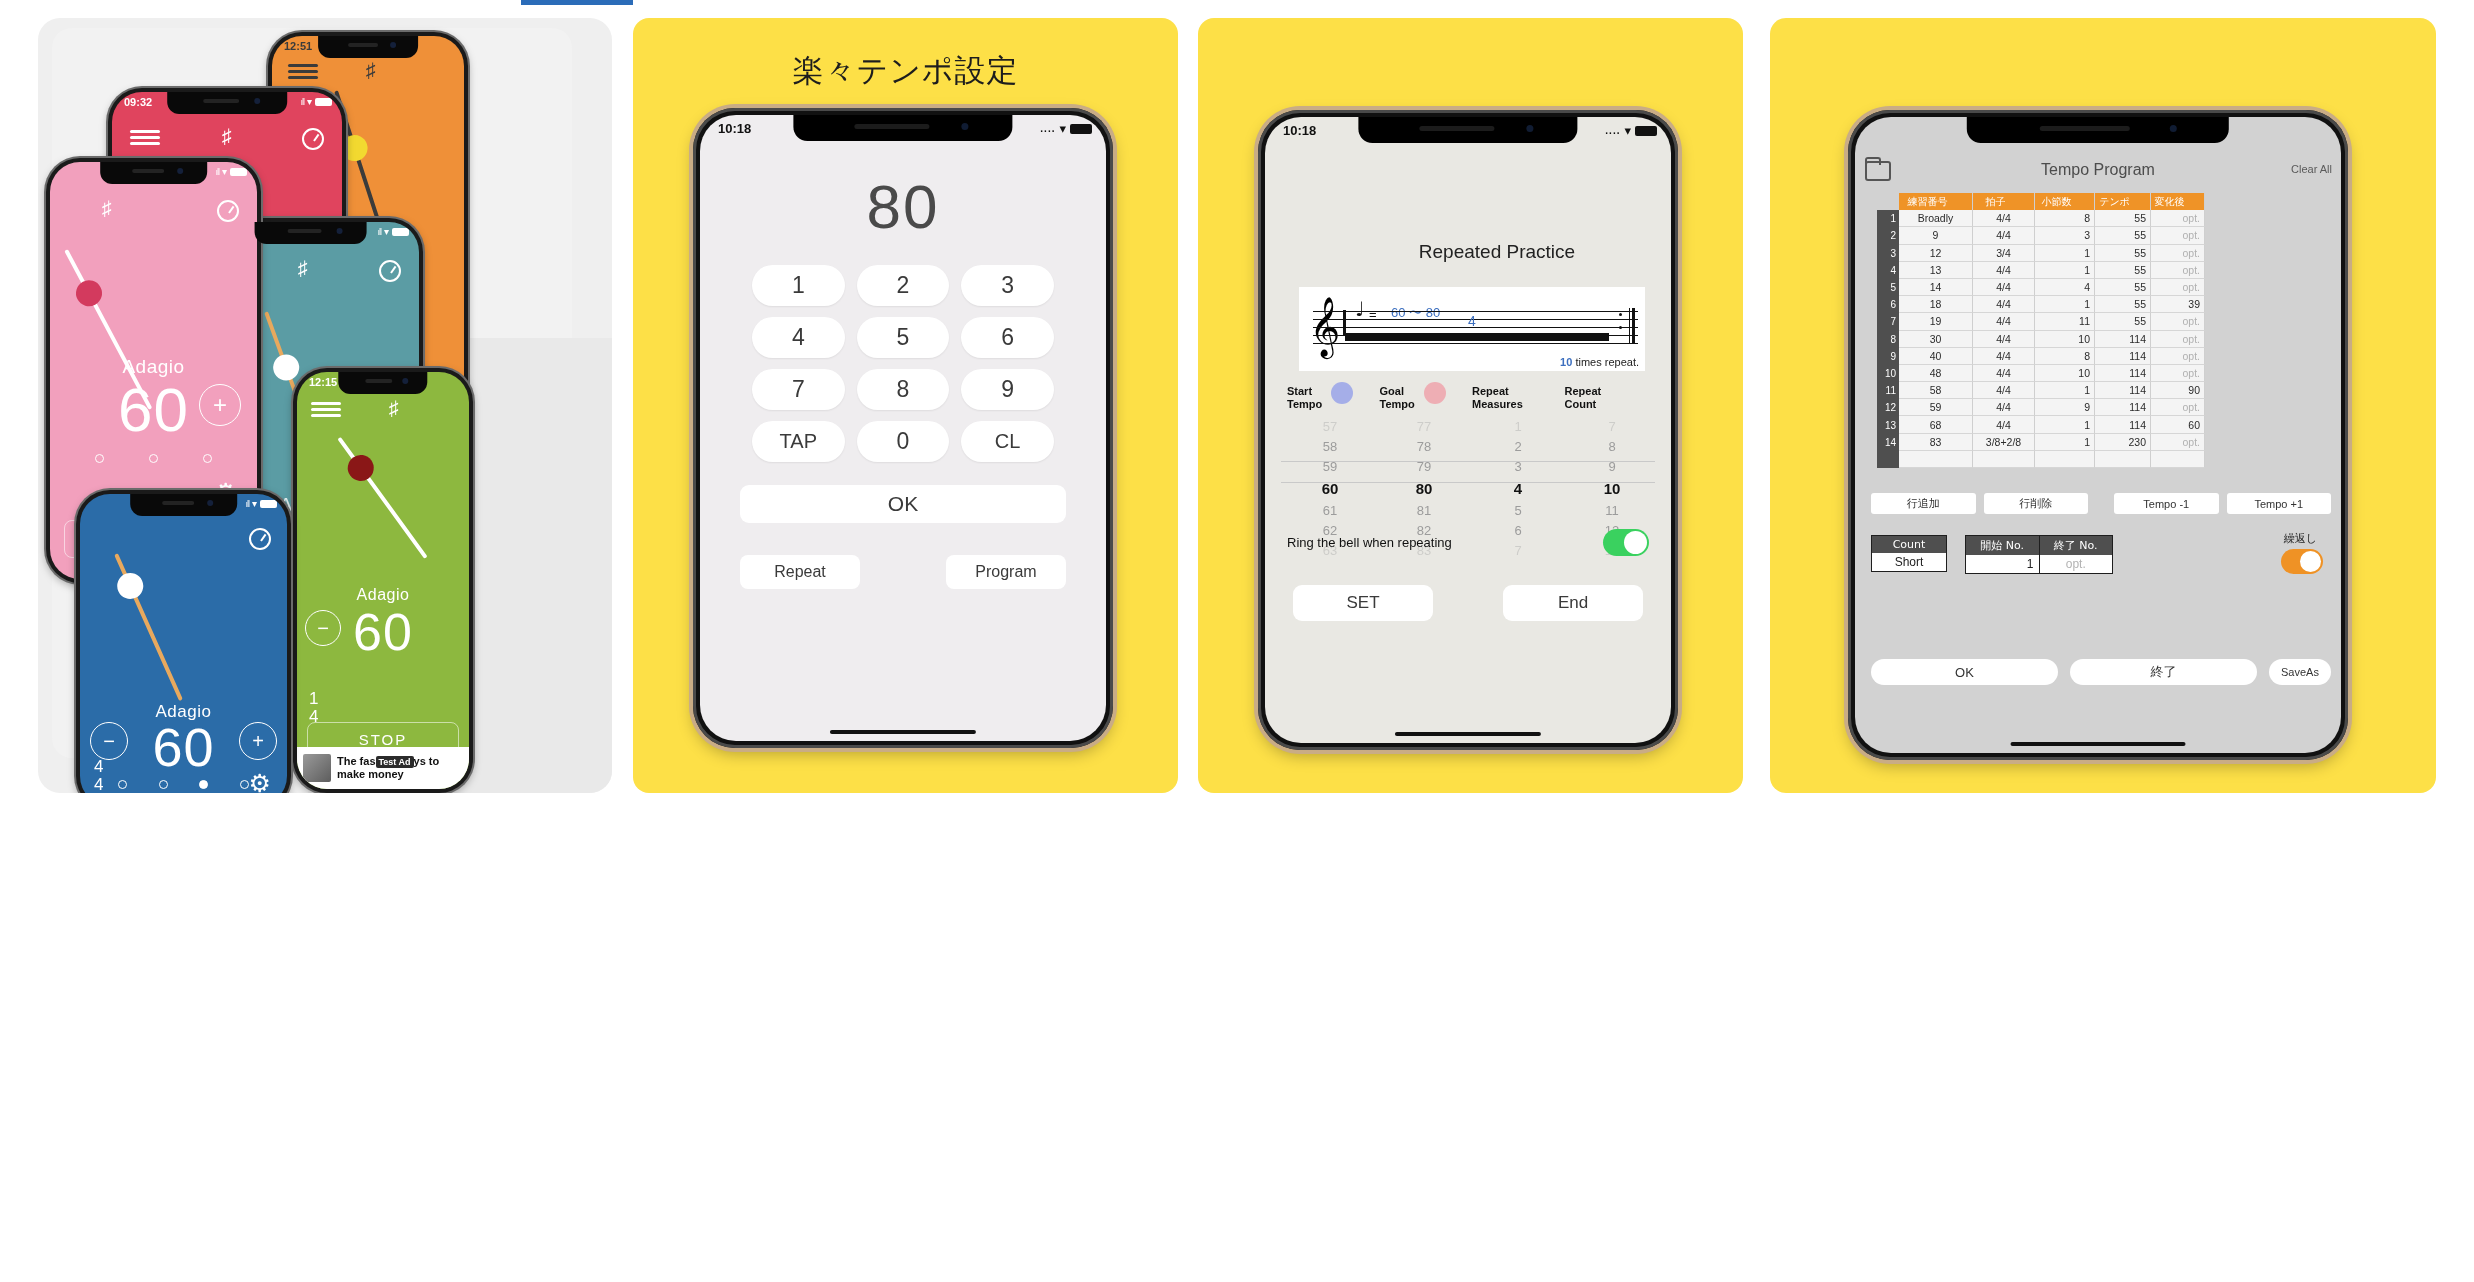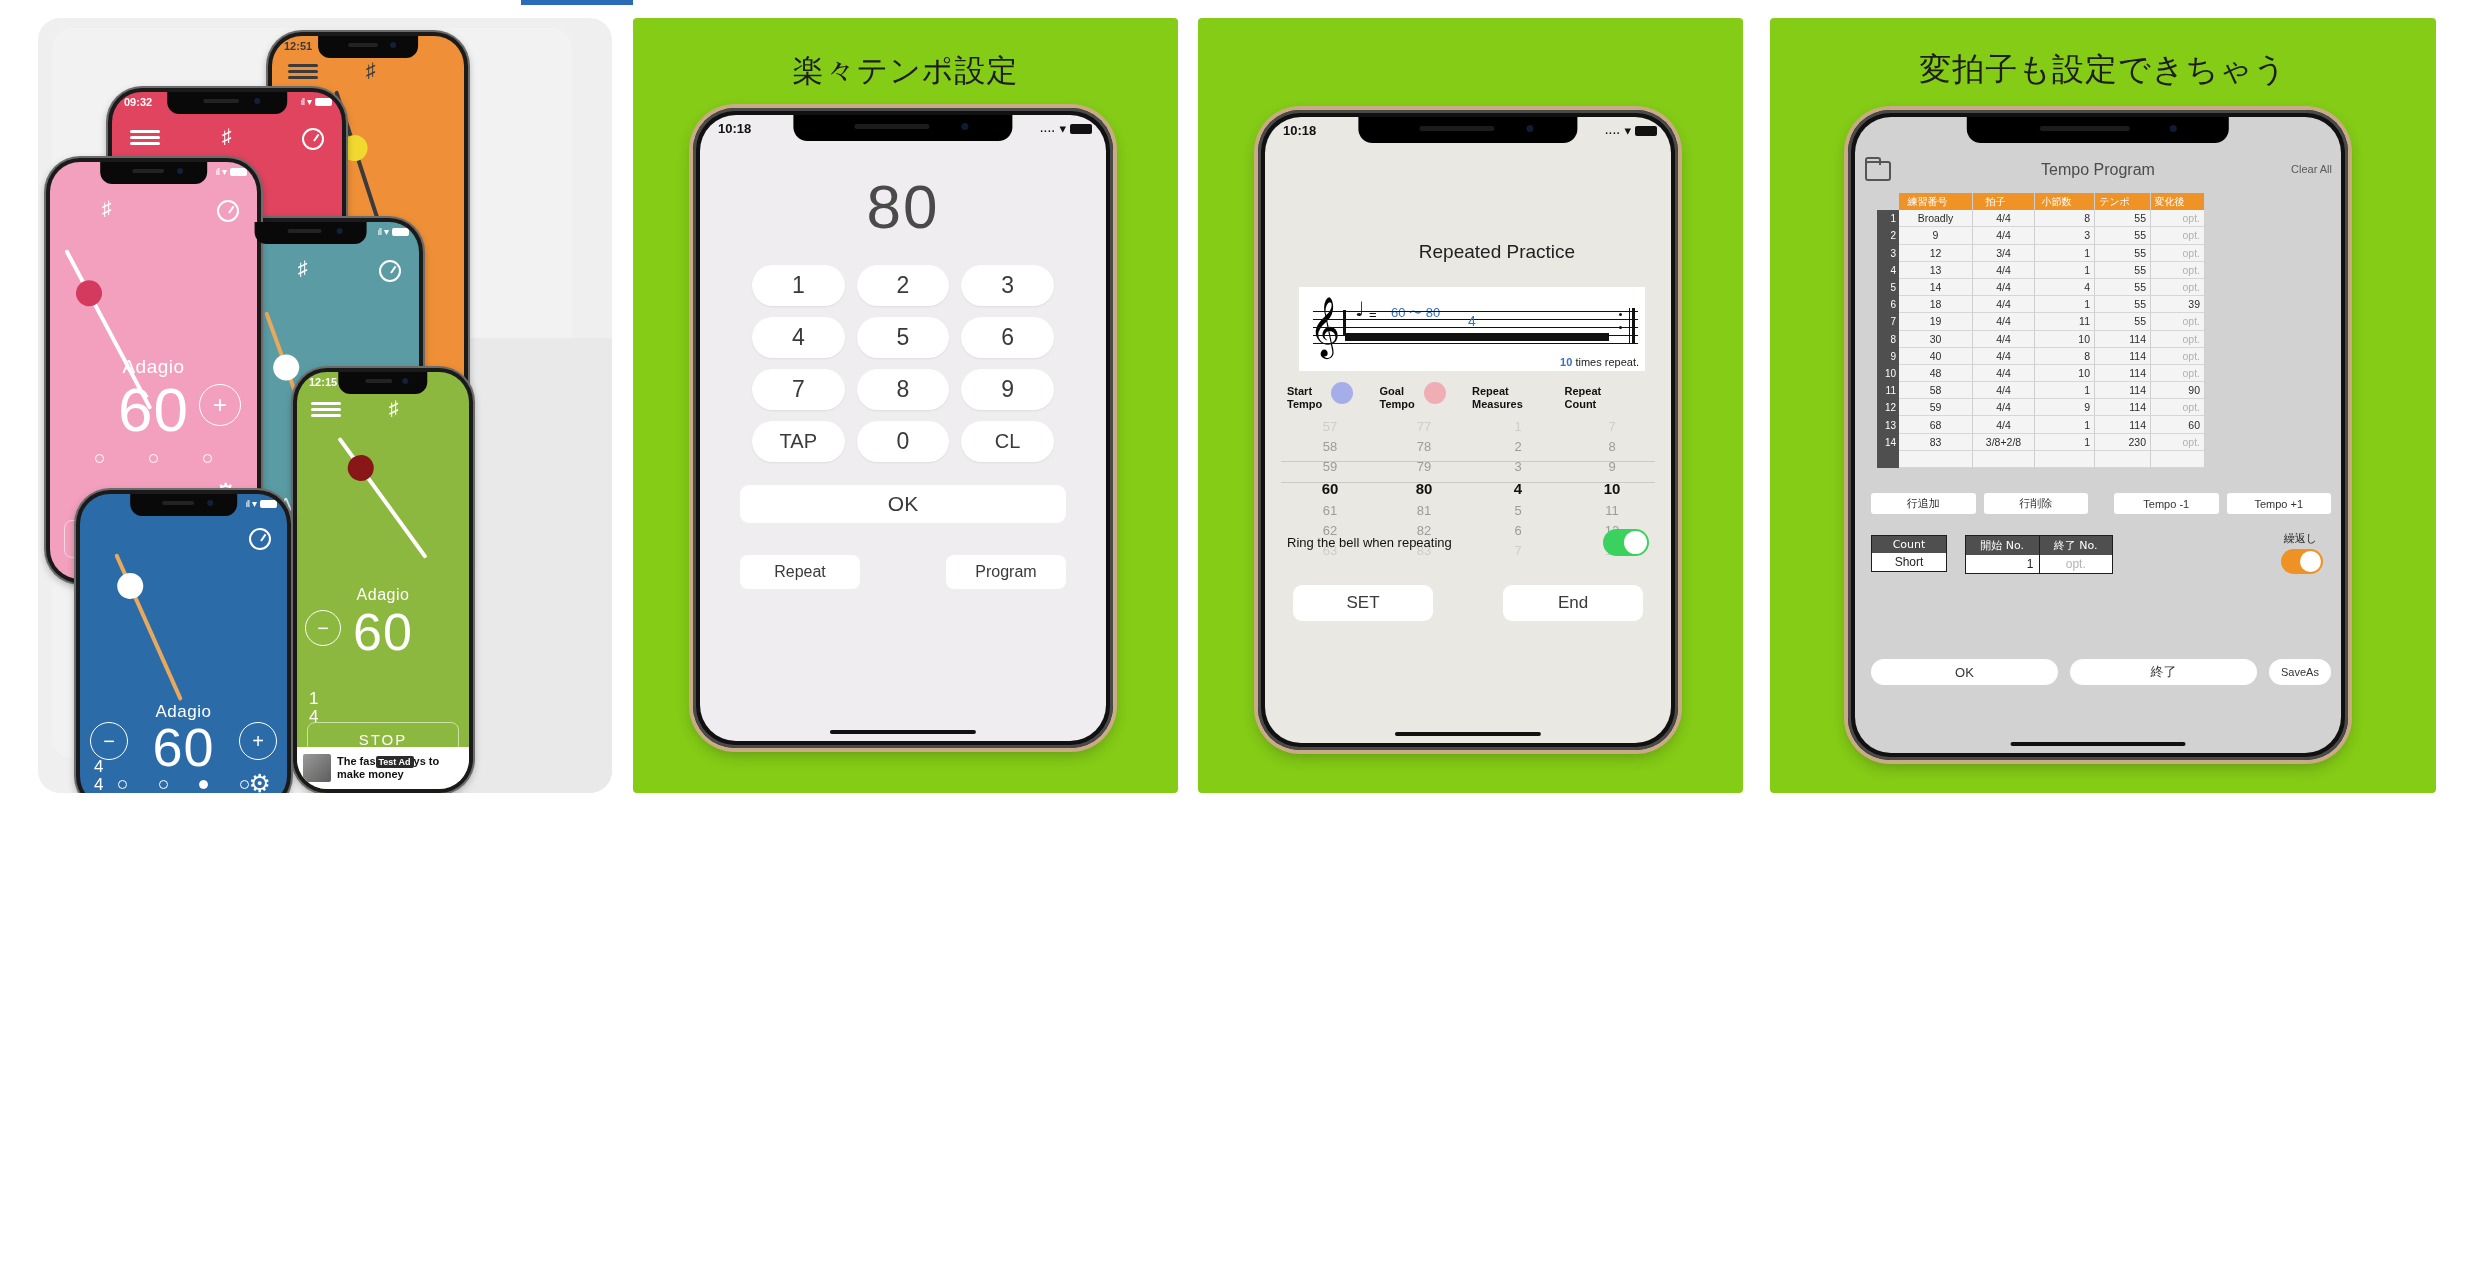--- a/index.html
+++ b/index.html
@@ -47,21 +47,21 @@
   .stopbar { position:absolute; height:38px; border:1.5px solid rgba(255,255,255,.55); border-radius:8px;
              display:flex;align-items:center;justify-content:center;font-size:17px;letter-spacing:2px;}
   .gear { position:absolute; font-size:25px; line-height:1;}
   .tsig { position:absolute; font-size:17px; line-height:1.05; text-align:center; font-weight:500;}
   .admob { position:absolute; left:0; bottom:0; width:100%; height:42px; background:#fff; display:flex; align-items:center; gap:6px; padding:0 6px;}
   .admob .thumb{width:28px;height:28px;background:linear-gradient(135deg,#9a9a9a,#5d5d5d);border-radius:2px;}
   .admob .atx{font-size:11px;font-weight:bold;color:#111;line-height:1.2;}
   .admob .badge{background:#2b2b2b;color:#fff;font-size:9px;padding:1px 3px;border-radius:2px;}
 
   
-  .pcard { position:absolute; border-radius:4px; background:#84cc16; overflow:hidden; }
+  .pcard { position:absolute; border-radius:16px; background:#fde047; overflow:hidden; }
   .pcard .ttl { position:absolute; left:0; width:100%; text-align:center; color:#1d1d1d;
                 font-size:31px; letter-spacing:1px; font-family:"DejaVu Sans","Liberation Sans",sans-serif;}
   .device { position:absolute; border-radius:42px; background:#111;
             box-shadow: inset 0 0 0 3px #4a4a4a, 0 0 0 4px #c9ac85, 0 6px 16px rgba(0,0,0,.28);}
   .device .screen { position:absolute; inset:7px; border-radius:36px; overflow:hidden; background:#eceae6; }
   .dnotch { position:absolute; top:0; left:50%; transform:translateX(-50%); width:54%; height:26px;
             background:#000; border-bottom-left-radius:14px; border-bottom-right-radius:14px; z-index:7;}
   .dnotch i { position:absolute; top:9px; left:28%; width:34%; height:5px; background:#1c1c1c; border-radius:3px;}
   .dnotch b { position:absolute; top:8px; right:20%; width:7px; height:7px; border-radius:50%; background:#101c33;}
   .dstat { position:absolute; top:4px; left:0; width:100%; height:22px; z-index:8; color:#111; font-size:13px; font-weight:bold;}
@@ -478,21 +478,20 @@
 
       <div class="okbtn" style="left:28px;width:140px;top:468px;height:36px;font-size:17px;">SET</div>
       <div class="okbtn" style="right:28px;width:140px;top:468px;height:36px;font-size:17px;">End</div>
 
       <div class="homebar"></div>
     </div>
   </div>
 </div>
 
 <div class="pcard" style="left:1770px;top:18px;width:666px;height:775px;">
-  <div class="ttl jp" style="top:30px;font-size:32px;">変拍子も設定できちゃう</div>
   <div class="device" style="left:78px;top:92px;width:500px;height:650px;">
     <div class="screen" style="background:#d2d2d2;">
       <div class="dnotch">
           <i></i>
           <b></b>
         </div>
 
       <div class="p4top" style="top:44px;">
         <div class="folder"></div>
         <div class="p4title">Tempo Program</div>

